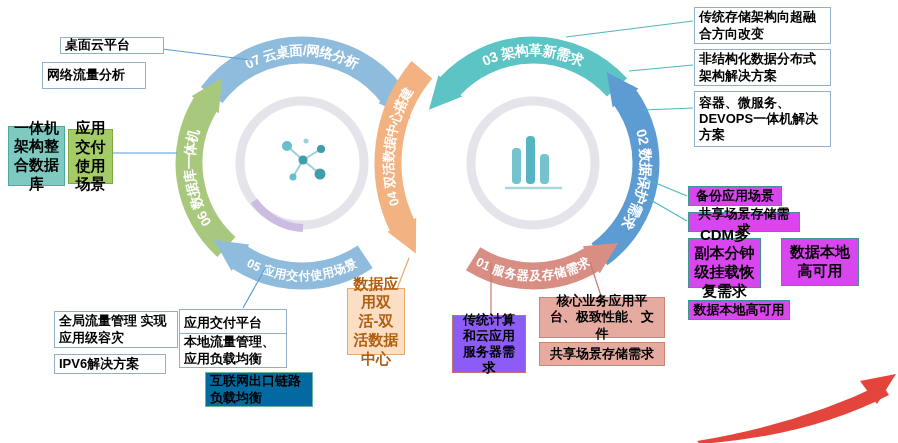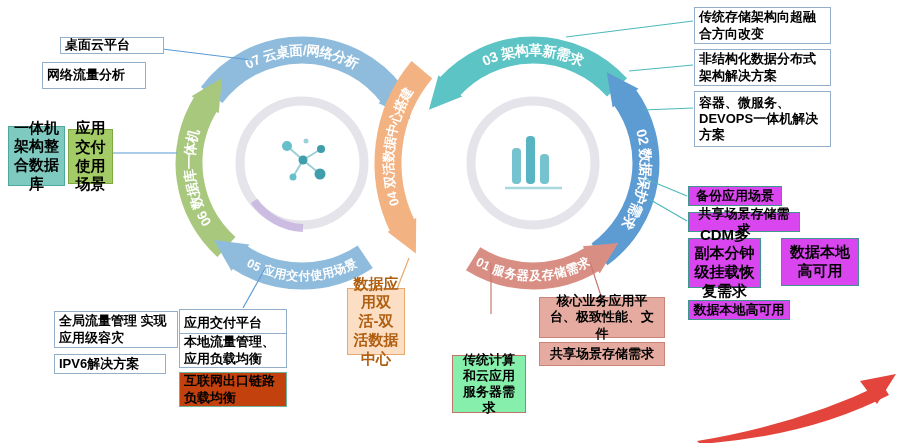--- a/index.html
+++ b/index.html
@@ -7,23 +7,23 @@
          font-family:"Liberation Sans",sans-serif;}
   .layer{position:absolute;left:0;top:0;}
   .box{position:absolute;box-sizing:border-box;display:flex;align-items:center;
        justify-content:flex-start;text-align:left;
        font-weight:bold;font-size:13px;color:#000;line-height:1.25;
        padding:1px 4px;background:#fff;border:1px solid #94AFCB;word-break:break-word;}
   .c{justify-content:center;text-align:center;}
   .f11{font-size:15px;}
   .teal{background:#7FCAC0;border-color:#4FA89D;}
   .green{background:#A3CB66;border-color:#7FA845;}
-  .mint{background:#c2410c;border-color:#6FB49A;}
+  .mint{background:#0369a1;border-color:#6FB49A;margin-left:26px;}
   .orangebx{background:#FBDEC3;border-color:#E8A96F;color:#B05E10;}
-  .salmon{background:#86efac;border-color:#C07468;margin-top:40px;}
+  .salmon{background:#8b5cf6;border-color:#C07468;}
   .salmonlt{background:#E6ABA0;border-color:#C98579;}
   .tealbox{background:#d946ef;border-color:#3E968D;}
   .ba{word-break:break-all;}
   .arc-text{fill:#fff;font-family:"Liberation Sans",sans-serif;font-weight:bold;
             dominant-baseline:central;}
   .f12t{font-size:12px;}
   .f125t{font-size:12.5px;}
   .f13t{font-size:13px;}
   .f135t{font-size:13.5px;}
   .f14t{font-size:14px;}

